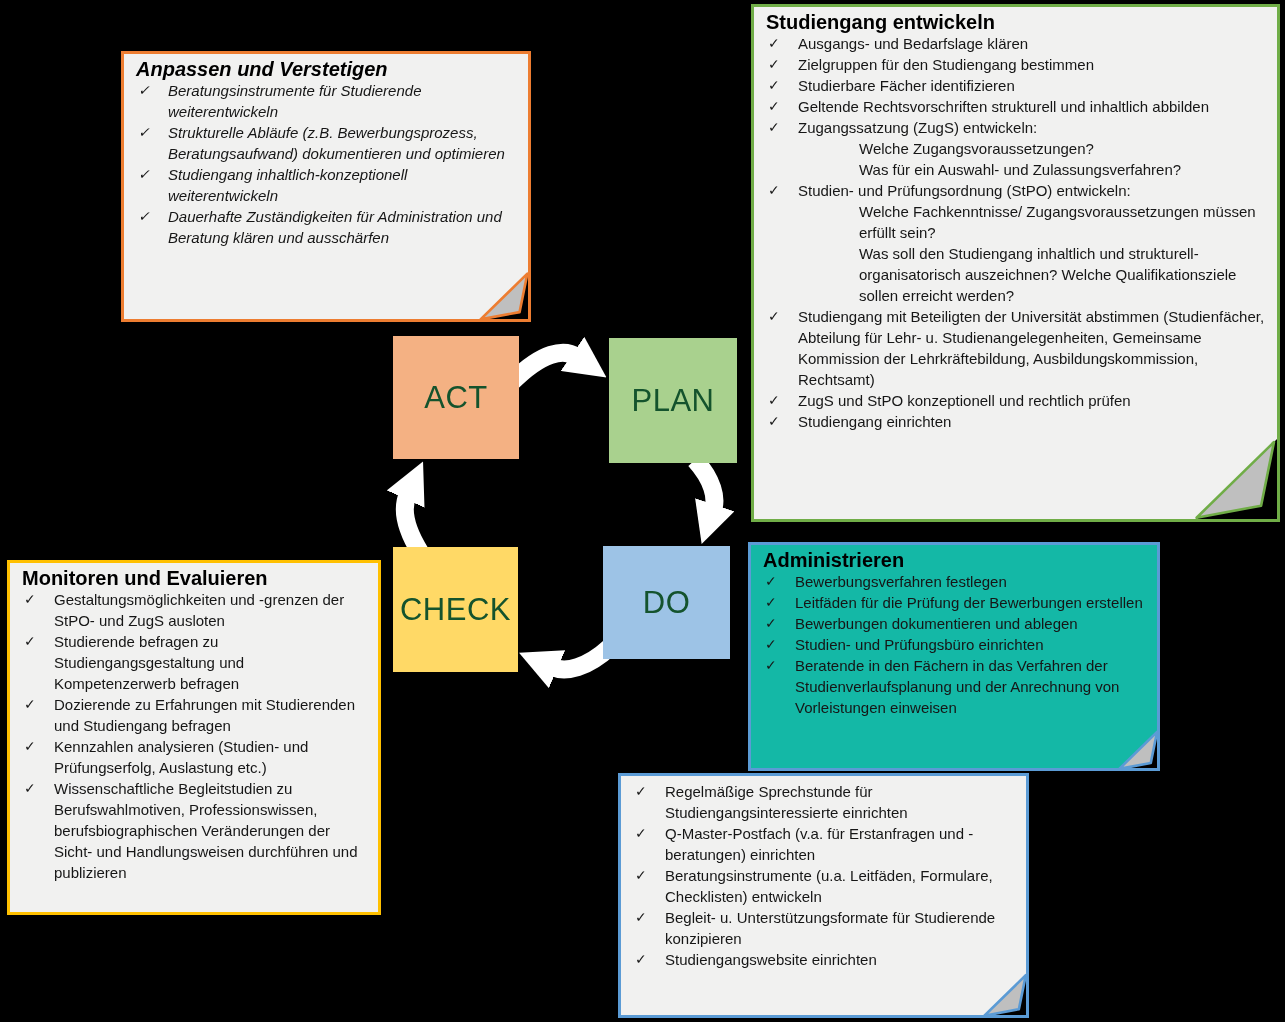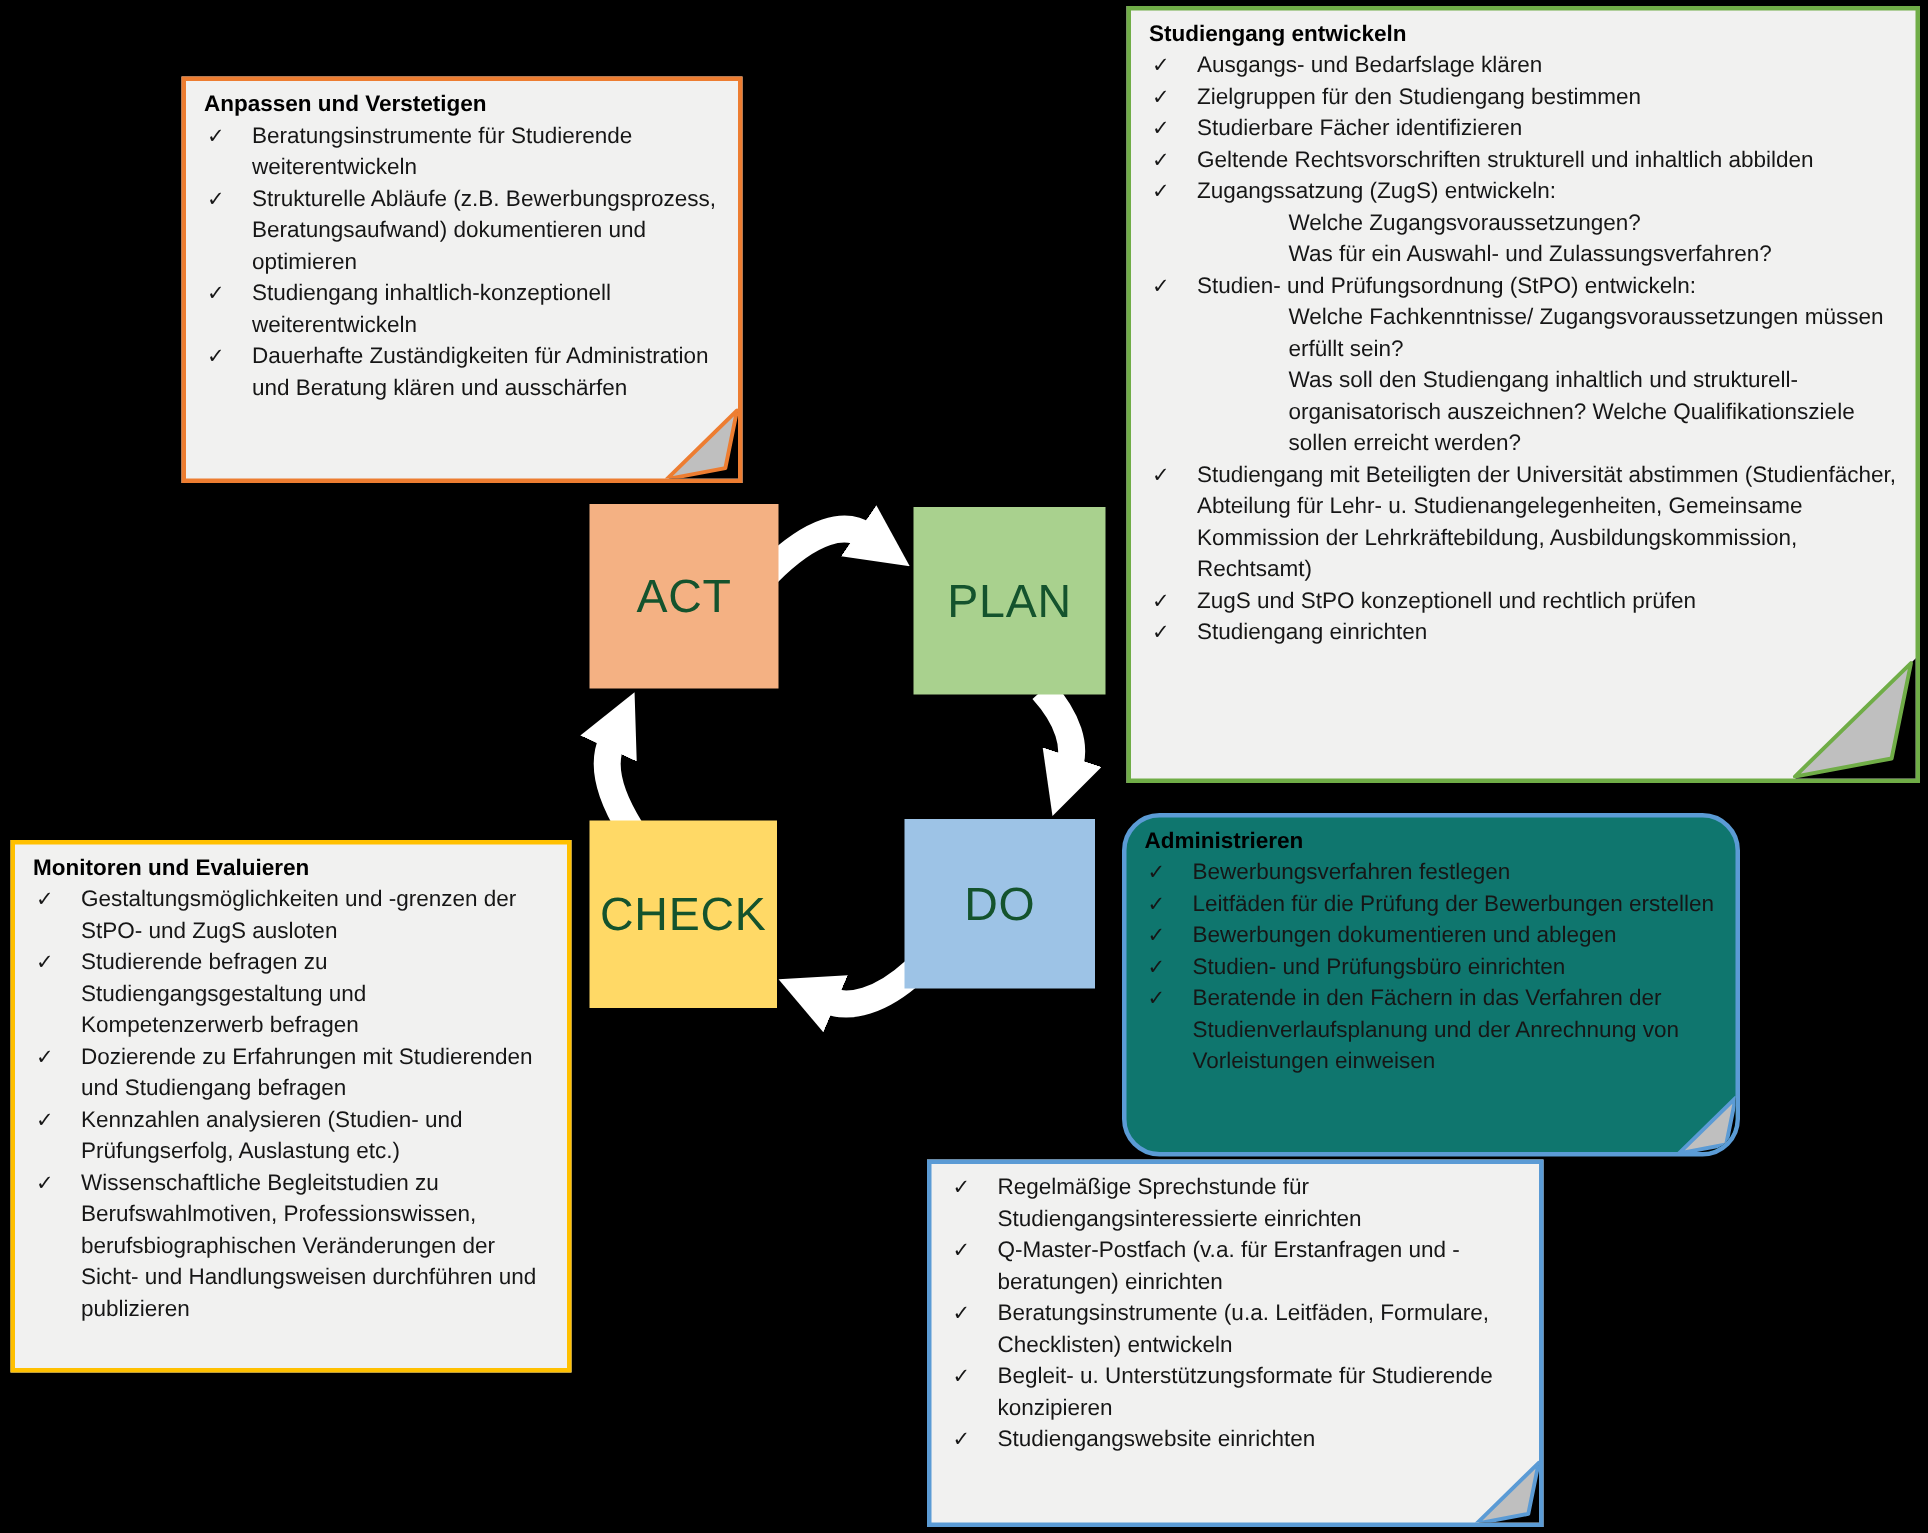--- a/index.html
+++ b/index.html
@@ -15,38 +15,38 @@
     position:absolute;
     background:#F1F1F0;
     border:3px solid #888;
     box-sizing:border-box;
     color:#161616;
     padding:5px 12px 8px 12px;
     overflow:hidden;
   }
   .note-title{
     font-weight:bold;
-    font-size:15px;
+    font-size:20px;
     line-height:21px;
     color:#000;
   }
   .note-list{
     list-style:none;
     margin:0;padding:0 0 0 2px;
     font-size:15px;
     line-height:21px;
   }
   .note-list li{display:flex;align-items:flex-start;}
   .chk{flex:0 0 30px;width:30px;font-size:14px;}
   .itext{display:block;flex:1 1 auto;}
   .subq{margin-left:61px;}
   
   .fold{position:absolute;right:-3px;bottom:-3px;display:block;}
   
-  #note-0{left:121px;top:51px;width:374px;height:271px;}
+  #note-0{left:121px;top:51px;width:410px;height:271px;font-style:italic;}
   #note-1{left:751px;top:4px;width:529px;height:518px;}
   #note-2{left:748px;top:542px;width:412px;height:229px;}
   #note-3{left:618px;top:773px;width:411px;height:245px;}
   #note-4{left:7px;top:560px;width:374px;height:355px;}
   
   .pdca{
     position:absolute;
     display:flex;align-items:center;justify-content:center;
     font-size:31px;
     color:#14532d;
@@ -130,21 +130,21 @@
           <span class="chk">✓</span>
           <span class="itext">Studiengang einrichten</span>
         </li>
       </ul>
     <svg class="fold" width="86" height="86" viewBox="0 0 100 100">
       <polygon points="-2,102 102,-2 102,102" fill="#000000"></polygon>
       <polygon class="flap" points="3,95 93,7 78,81" fill="#BFBFBF" stroke="#70AD47" stroke-width="2.6" stroke-linejoin="round" vector-effect="non-scaling-stroke"></polygon>
     </svg>
   </div>
 
-  <div class="note" id="note-2" style="border-color: rgb(91, 155, 213); background: #0f766e; color: rgb(22, 22, 22); border-radius: 25px;">
+  <div class="note" id="note-2" style="border-color: rgb(91, 155, 213); background: #14b8a6; color: rgb(22, 22, 22);">
     <div class="note-title">Administrieren</div>
     <ul class="note-list">
         <li>
           <span class="chk">✓</span>
           <span class="itext">Bewerbungsverfahren festlegen</span>
         </li>
         <li>
           <span class="chk">✓</span>
           <span class="itext">Leitfäden für die Prüfung der Bewerbungen erstellen</span>
         </li>

